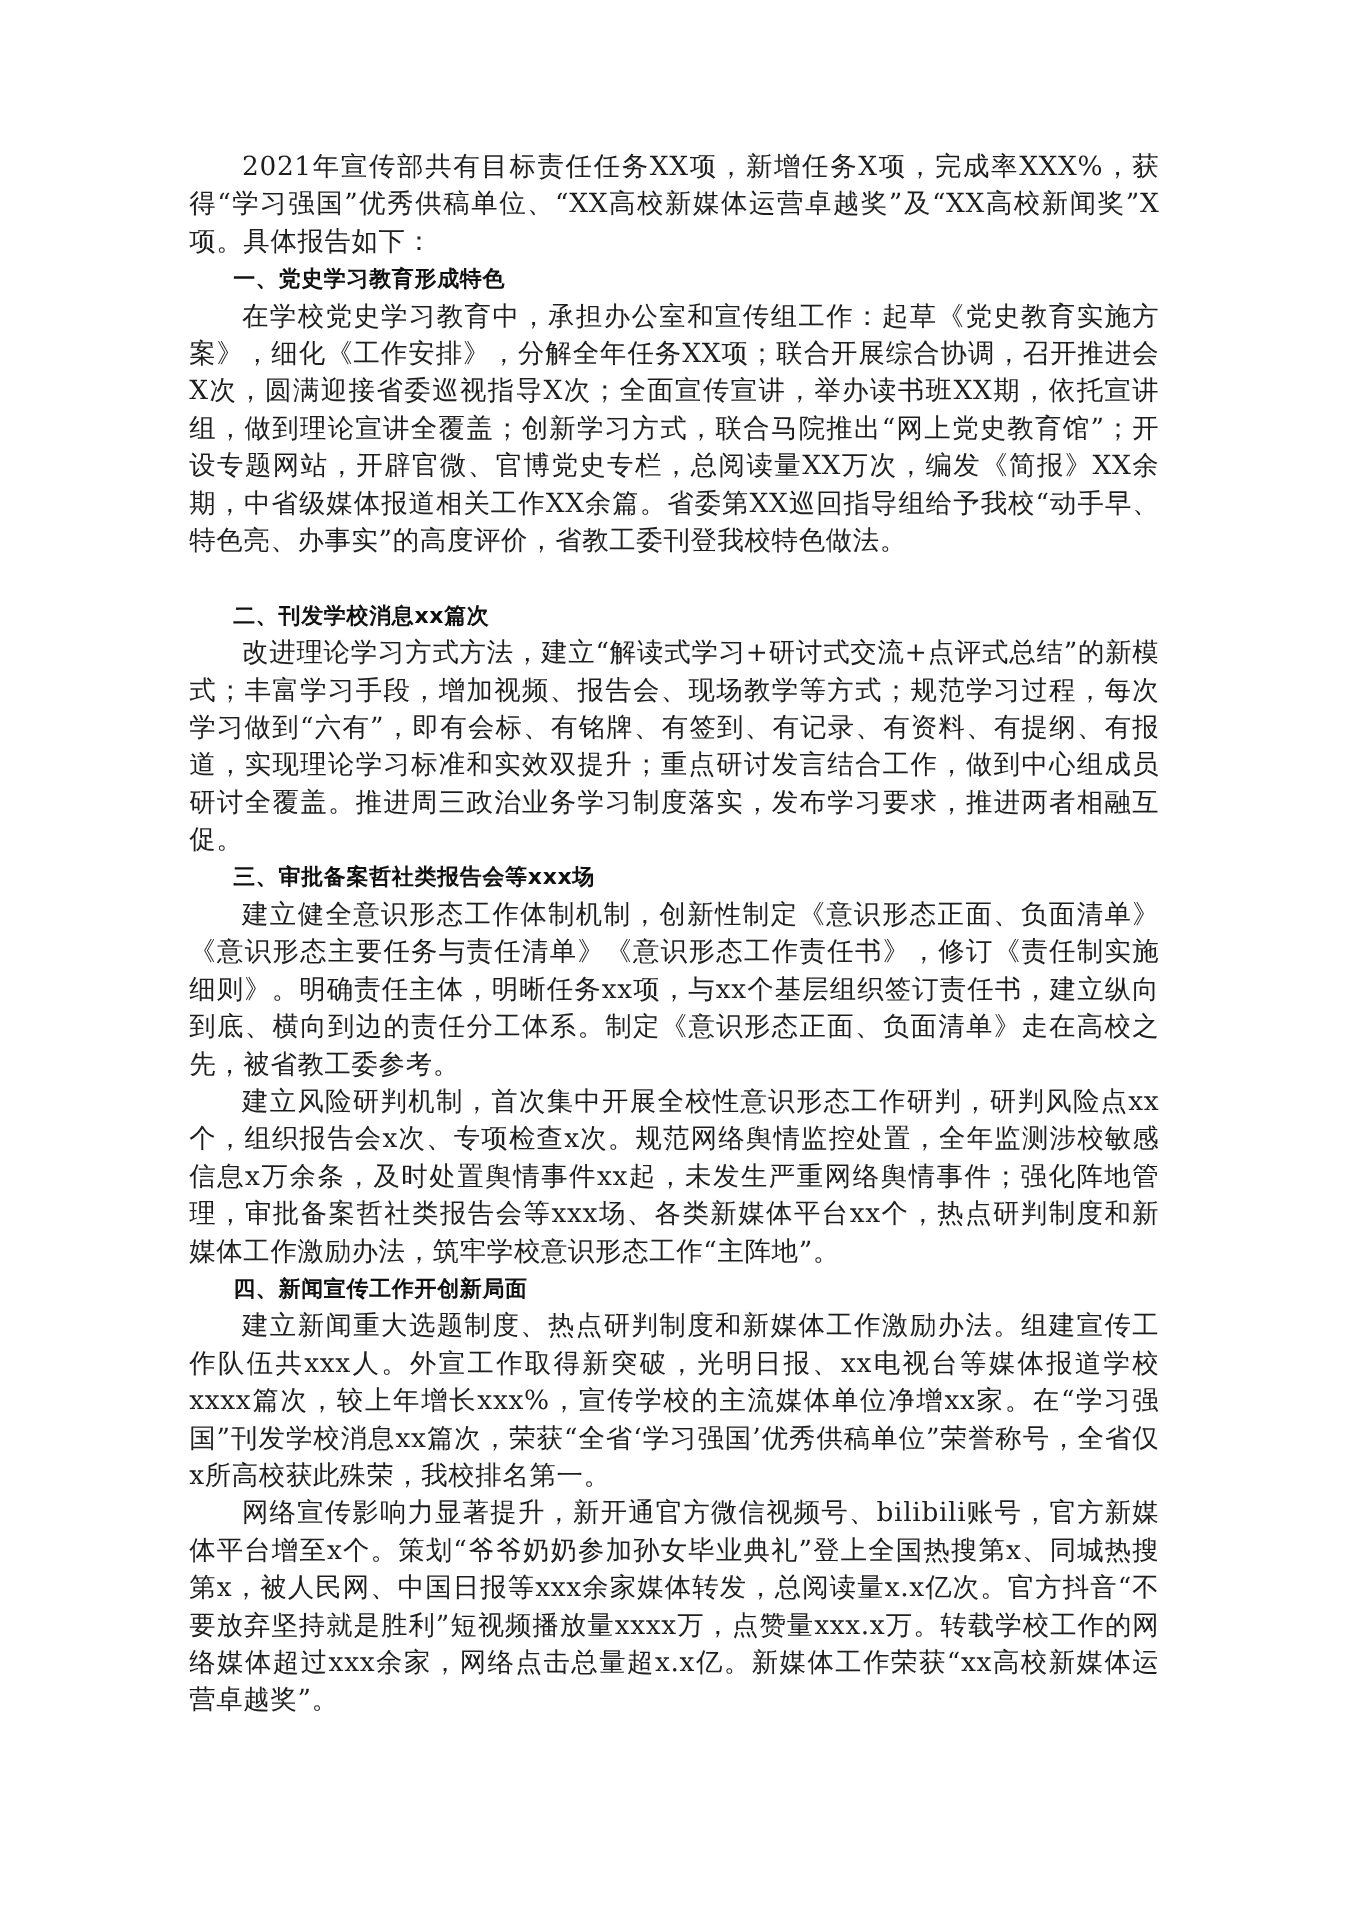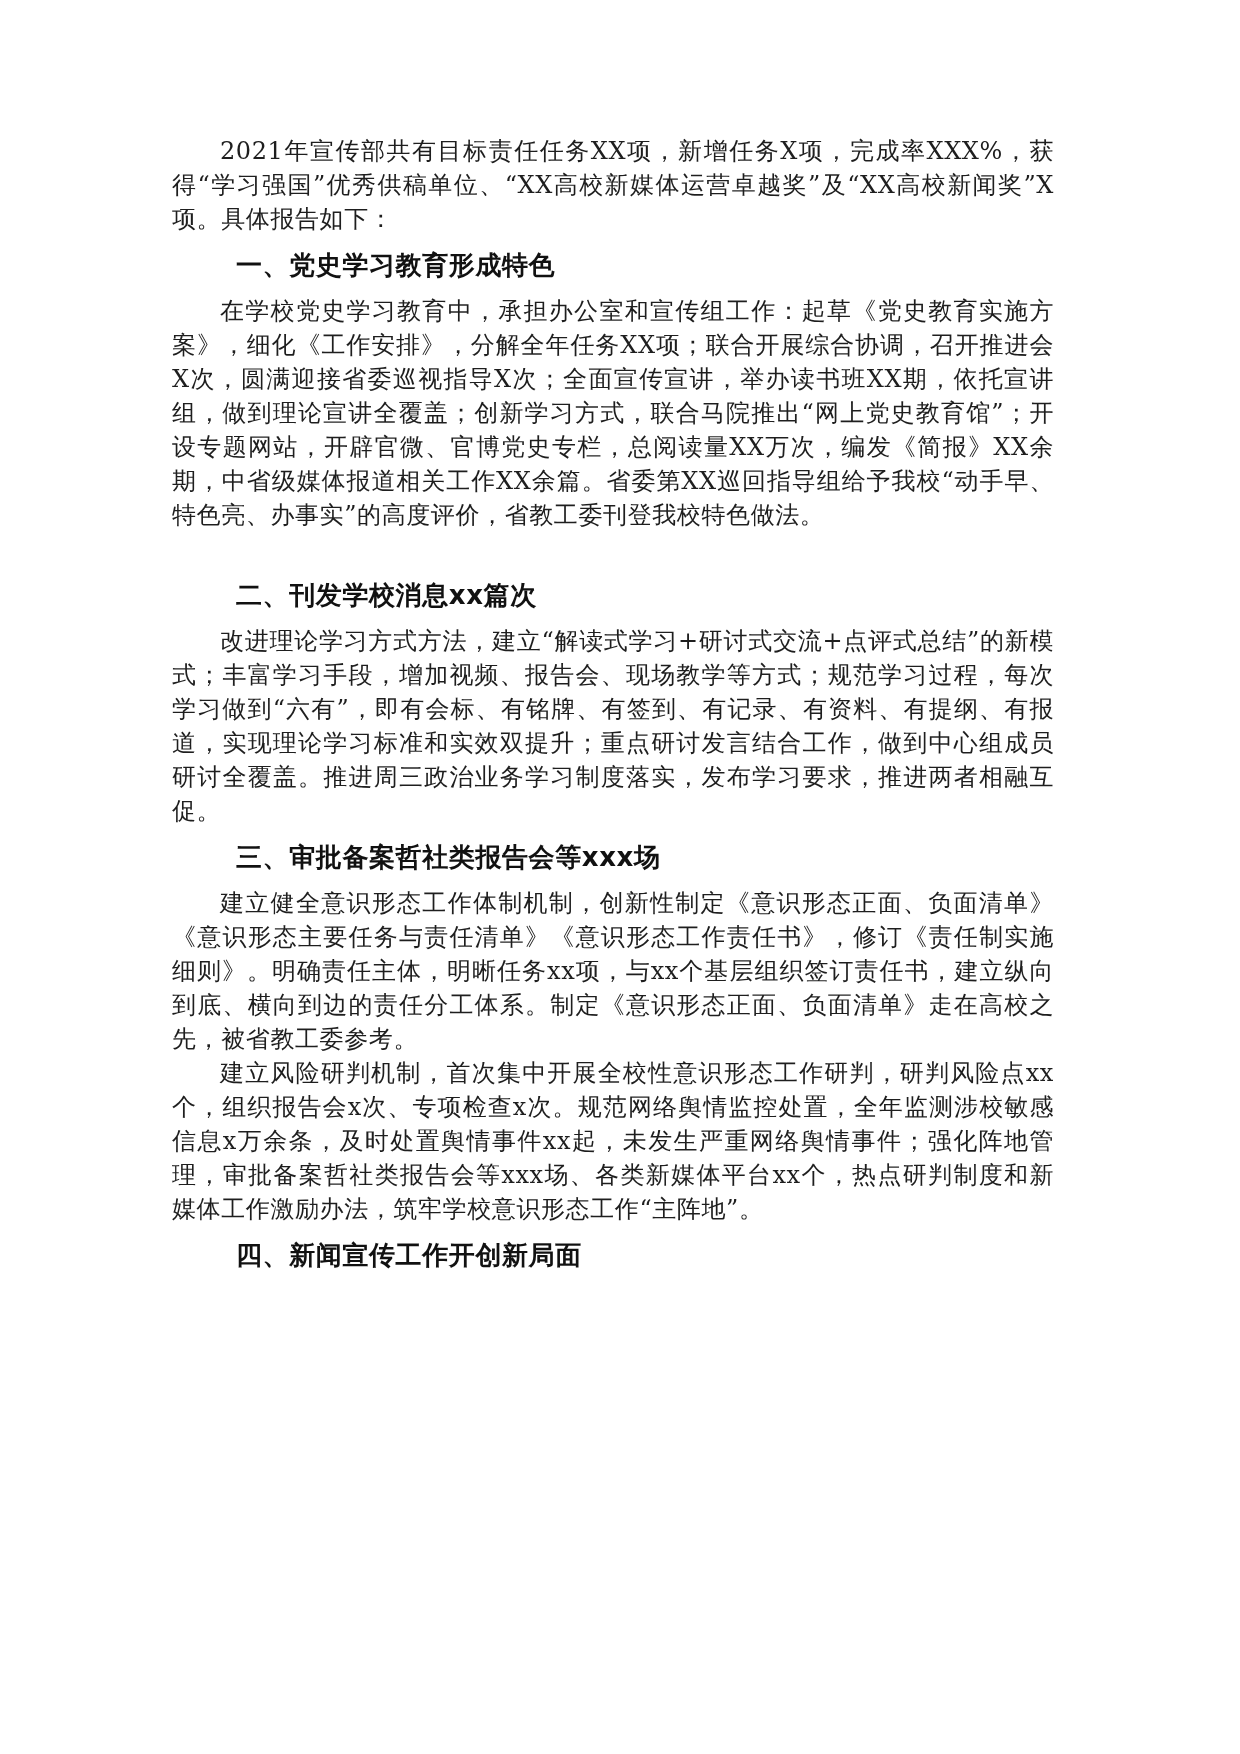--- a/index.html
+++ b/index.html
@@ -11,22 +11,22 @@
       width: 882px;
       font-family: "DejaVu Serif", "Liberation Serif", serif;
       font-size: 24px;
       line-height: 34px;
       color: #1e1e1e;
       text-align: justify;
       letter-spacing: 0.6px;
     }
     .page p { margin: 0; text-indent: 2em; }
     .page h2 {
-      margin: 12px;
-      font-size: 26px;
+      margin: 0;
+      font-size: 20px;
       line-height: 34px;
       font-weight: bold;
       text-indent: 2em;
       font-family: "DejaVu Sans", "Liberation Sans", sans-serif;
       color: #111;
     }
     .gap { height: 34px; }
   </style>
 </head>
 <body>
@@ -40,13 +40,15 @@
   <div class="gap"></div>
 
   <h2>二、刊发学校消息xx篇次</h2>
   <p>改进理论学习方式方法，建立“解读式学习+研讨式交流+点评式总结”的新模式；丰富学习手段，增加视频、报告会、现场教学等方式；规范学习过程，每次学习做到“六有”，即有会标、有铭牌、有签到、有记录、有资料、有提纲、有报道，实现理论学习标准和实效双提升；重点研讨发言结合工作，做到中心组成员研讨全覆盖。推进周三政治业务学习制度落实，发布学习要求，推进两者相融互促。</p>
 
   <h2>三、审批备案哲社类报告会等xxx场</h2>
   <p>建立健全意识形态工作体制机制，创新性制定《意识形态正面、负面清单》《意识形态主要任务与责任清单》《意识形态工作责任书》，修订《责任制实施细则》。明确责任主体，明晰任务xx项，与xx个基层组织签订责任书，建立纵向到底、横向到边的责任分工体系。制定《意识形态正面、负面清单》走在高校之先，被省教工委参考。</p>
   <p>建立风险研判机制，首次集中开展全校性意识形态工作研判，研判风险点xx个，组织报告会x次、专项检查x次。规范网络舆情监控处置，全年监测涉校敏感信息x万余条，及时处置舆情事件xx起，未发生严重网络舆情事件；强化阵地管理，审批备案哲社类报告会等xxx场、各类新媒体平台xx个，热点研判制度和新媒体工作激励办法，筑牢学校意识形态工作“主阵地”。</p>
 
   <h2>四、新闻宣传工作开创新局面</h2>
+  <p>建立新闻重大选题制度、热点研判制度和新媒体工作激励办法。组建宣传工作队伍共xxx人。外宣工作取得新突破，光明日报、xx电视台等媒体报道学校xxxx篇次，较上年增长xxx%，宣传学校的主流媒体单位净增xx家。在“学习强国”刊发学校消息xx篇次，荣获“全省‘学习强国’优秀供稿单位”荣誉称号，全省仅x所高校获此殊荣，我校排名第一。</p>
+  <p>网络宣传影响力显著提升，新开通官方微信视频号、bilibili账号，官方新媒体平台增至x个。策划“爷爷奶奶参加孙女毕业典礼”登上全国热搜第x、同城热搜第x，被人民网、中国日报等xxx余家媒体转发，总阅读量x.x亿次。官方抖音“不要放弃坚持就是胜利”短视频播放量xxxx万，点赞量xxx.x万。转载学校工作的网络媒体超过xxx余家，网络点击总量超x.x亿。新媒体工作荣获“xx高校新媒体运营卓越奖”。</p>
 </div>
 
 </body></html>

